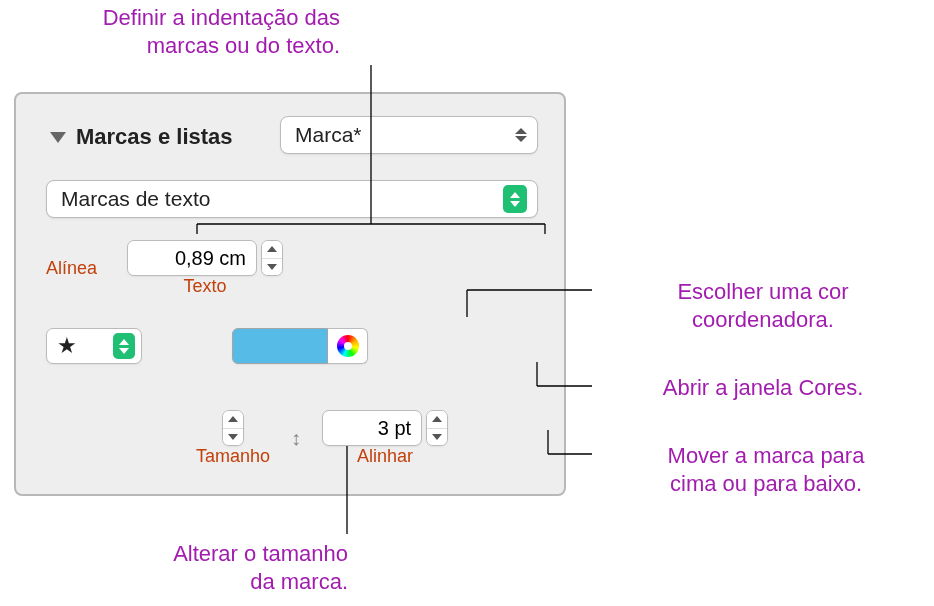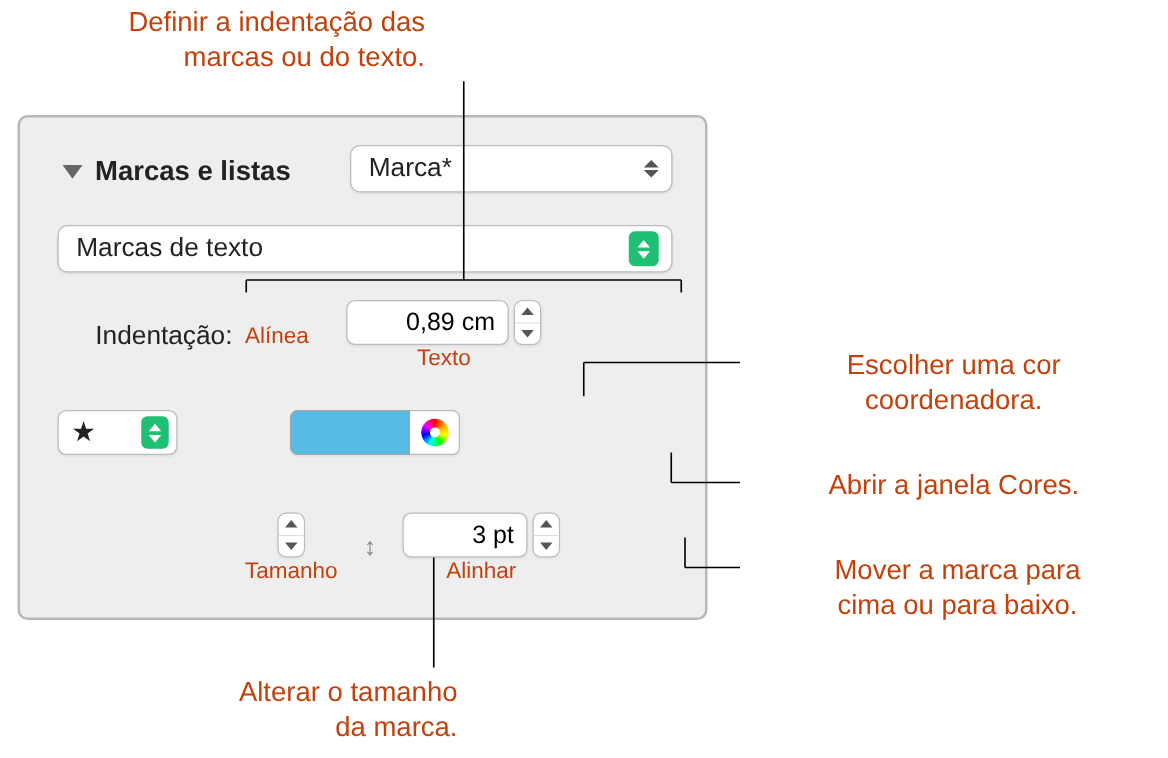--- a/index.html
+++ b/index.html
@@ -10,21 +10,21 @@
     font-family: -apple-system, "Helvetica Neue", Arial, sans-serif;
     font-size: 20px;
     color: #222;
     background: #fff;
     position: relative;
   }
   .callout {
     position: absolute;
     font-size: 22px;
     line-height: 1.25;
-    color: #c2410c;
+    color: #a21caf;
   }
   .callout.right { text-align: right; }
   .callout.left  { text-align: center; }
 
   
   .panel {
     position: absolute;
     left: 14px;
     top: 92px;
     width: 552px;
@@ -218,21 +218,21 @@
 marcas ou do texto.</span></div>
 
 <div class="callout left" style="left:598px; top:278px; width:330px;"><span style="white-space:pre-line;">Escolher uma cor
 coordenadora.</span></div>
 
 <div class="callout left" style="left:598px; top:374px; width:330px;"><span>Abrir a janela Cores.</span></div>
 
 <div class="callout left" style="left:598px; top:442px; width:336px;"><span style="white-space:pre-line;">Mover a marca para
 cima ou para baixo.</span></div>
 
-<div class="callout right" style="left:76px; top:540px; width:290px;"><span style="white-space:pre-line;">Alterar o tamanho
+<div class="callout right" style="left:58px; top:540px; width:290px;"><span style="white-space:pre-line;">Alterar o tamanho
 da marca.</span></div>
 
 <div class="panel">
 
   <div class="disclosure">
     <div class="tri"></div>
     <div class="title">Marcas e listas</div>
   </div>
 
   <div class="popup" style="position:absolute; left:264px; top:22px; width:258px;">
@@ -245,21 +245,20 @@
 
   <div class="popup green-accent" style="position:absolute; left:30px; top:86px; width:492px;">
     <span>Marcas de texto</span>
     <span class="chev-col">
       <span class="chev-up"></span>
         <span class="chev-down"></span>
     </span>
   </div>
 
   <div class="row" style="left:30px; top:146px; width:500px;">
-    <div class="field-label" style="width:150px; padding-right:10px;">Indentação:</div>
 
     <div style="display:flex;flex-direction:column;align-items:center;">
       <div class="sublabel">Alínea</div>
     </div>
 
     <div style="width:30px;"></div>
 
     <div style="display:flex;flex-direction:column;align-items:center;">
       <div class="stepper">
         <input type="text" style="width: 130px;" value="0,89 cm">

